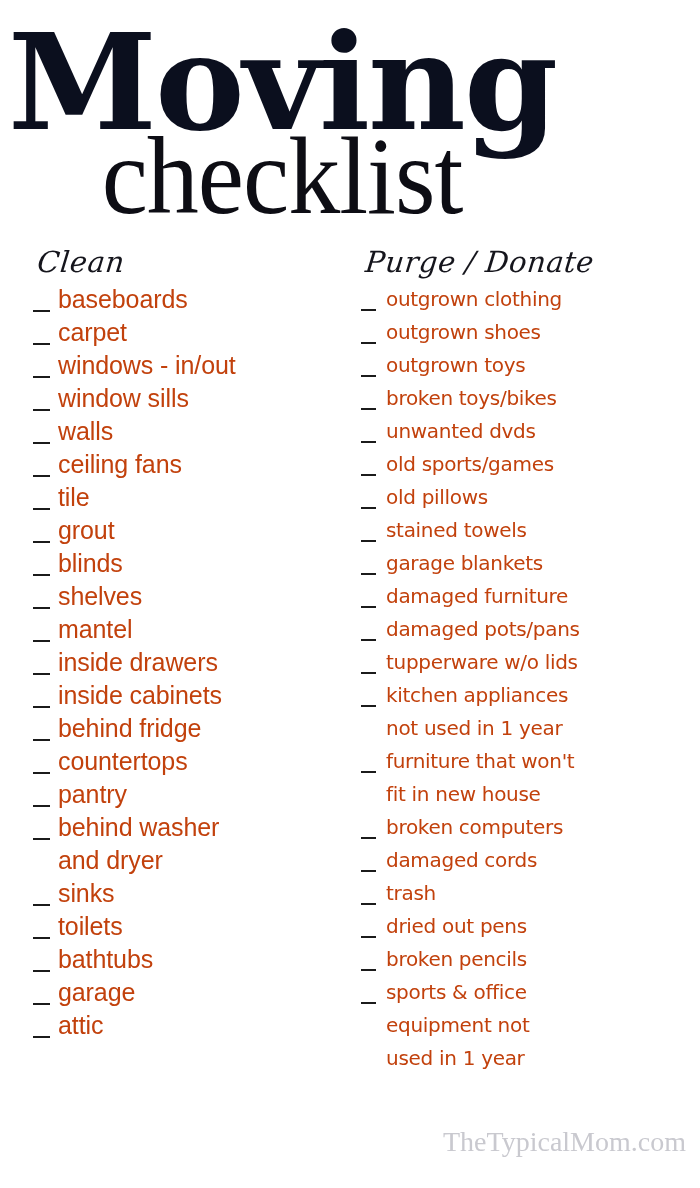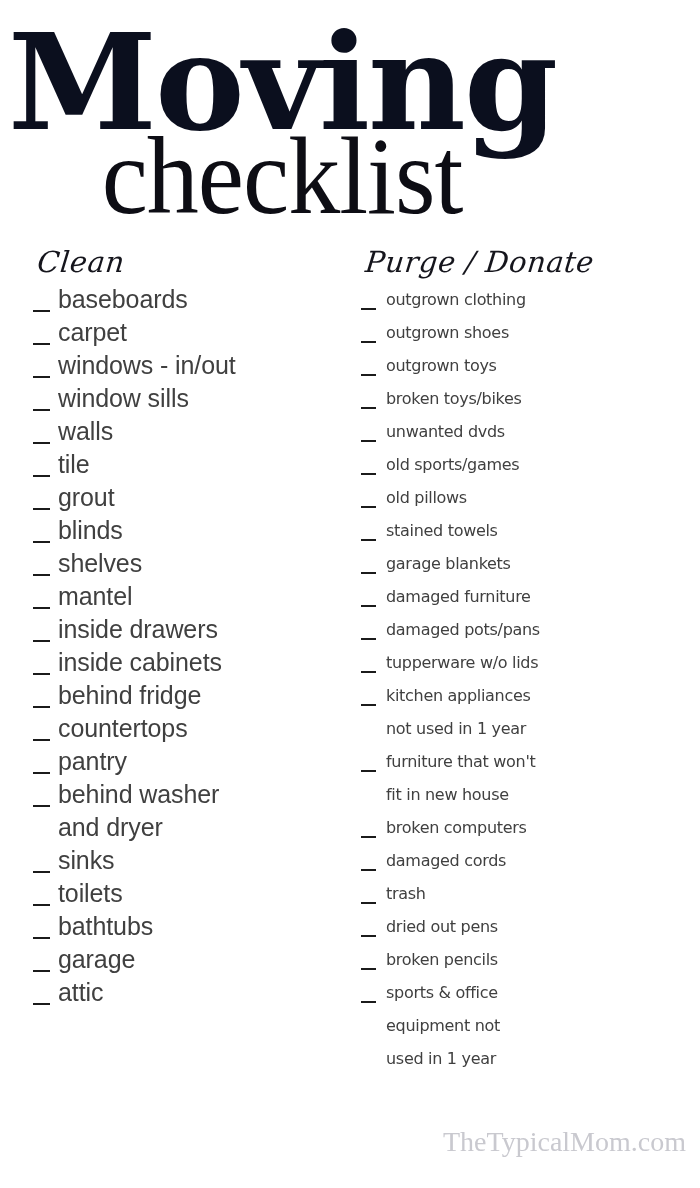--- a/index.html
+++ b/index.html
@@ -87,33 +87,33 @@
 
   ul.checklist {
     list-style: none;
     margin: 0;
     padding: 0;
   }
   ul.checklist li {
     position: relative;
     font-size: 25px;
     line-height: 33px;
-    color: #404040;
+    color: #c2410c;
     margin: 0;
     padding: 0 0 0 26px;
     text-indent: -26px;
     white-space: pre-line;
   }
   .col-left ul.checklist li {
     font-family: "Liberation Sans", sans-serif;
     letter-spacing: -0.1px;
   }
   .col-right ul.checklist li {
     font-family: "DejaVu Sans", sans-serif;
-    font-size: 16px;
+    font-size: 20px;
     letter-spacing: -0.3px;
   }
   .dash {
     display: inline-block;
     width: 20px;
     margin-right: 6px;
     text-indent: 0;
     vertical-align: baseline;
     position: relative;
   }
@@ -158,20 +158,21 @@
   <div class="columns">
 
     <div class="col col-left">
       <div class="col-head">Clean</div>
       <ul class="checklist">
           <li><span class="dash"></span><span class="item-text">baseboards</span></li>
           <li><span class="dash"></span><span class="item-text">carpet</span></li>
           <li><span class="dash"></span><span class="item-text">windows - in/out</span></li>
           <li><span class="dash"></span><span class="item-text">window sills</span></li>
           <li><span class="dash"></span><span class="item-text">walls</span></li>
+          <li><span class="dash"></span><span class="item-text">ceiling fans</span></li>
           <li><span class="dash"></span><span class="item-text">tile</span></li>
           <li><span class="dash"></span><span class="item-text">grout</span></li>
           <li><span class="dash"></span><span class="item-text">blinds</span></li>
           <li><span class="dash"></span><span class="item-text">shelves</span></li>
           <li><span class="dash"></span><span class="item-text">mantel</span></li>
           <li><span class="dash"></span><span class="item-text">inside drawers</span></li>
           <li><span class="dash"></span><span class="item-text">inside cabinets</span></li>
           <li><span class="dash"></span><span class="item-text">behind fridge</span></li>
           <li><span class="dash"></span><span class="item-text">countertops</span></li>
           <li><span class="dash"></span><span class="item-text">pantry</span></li>

